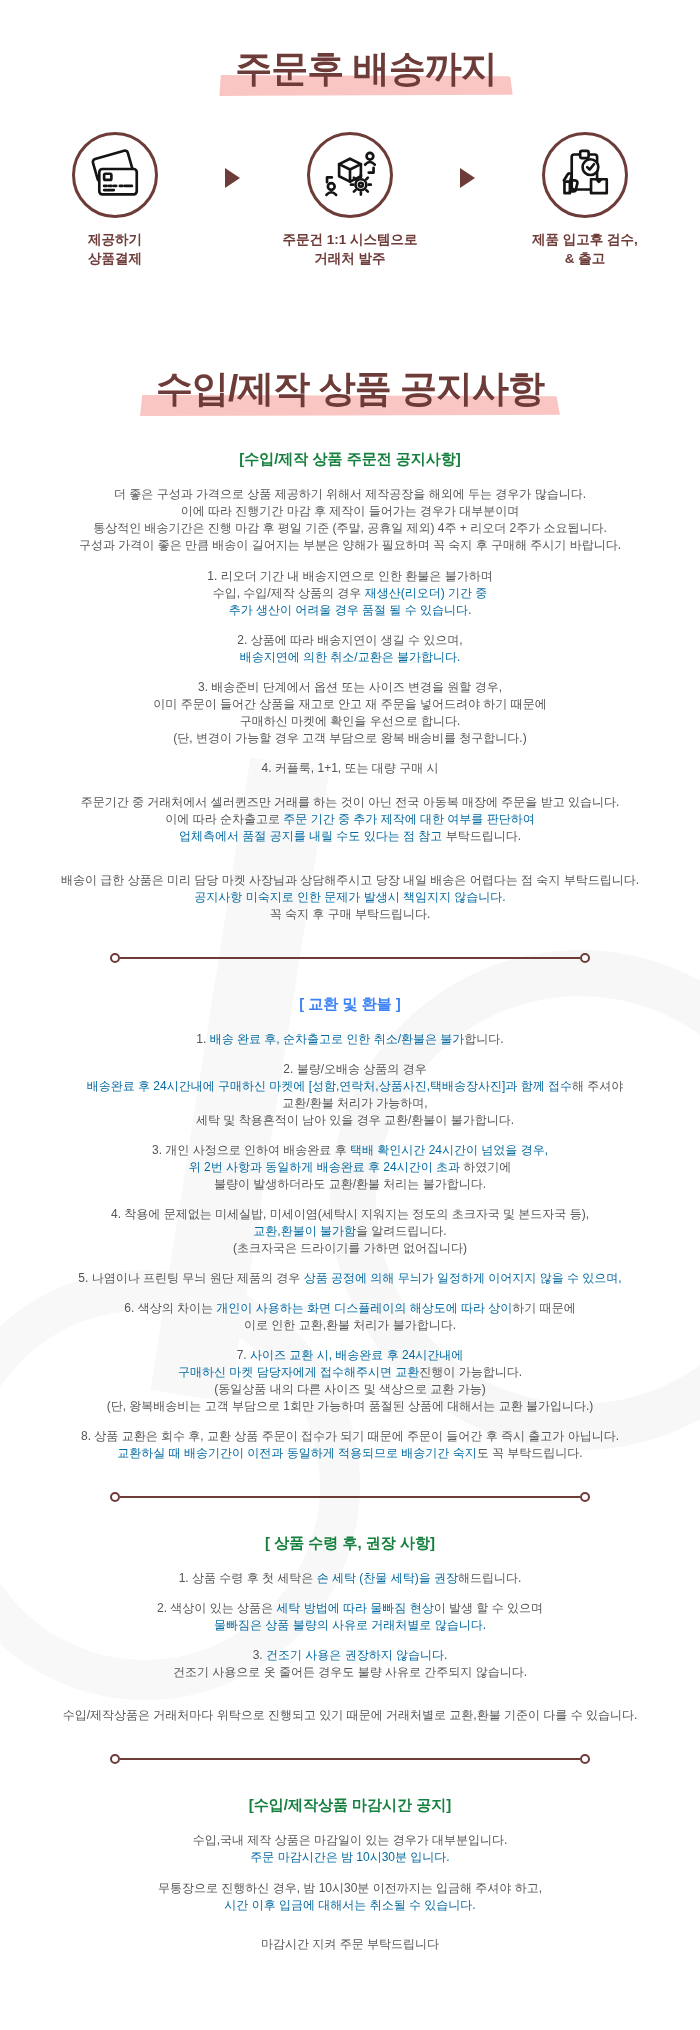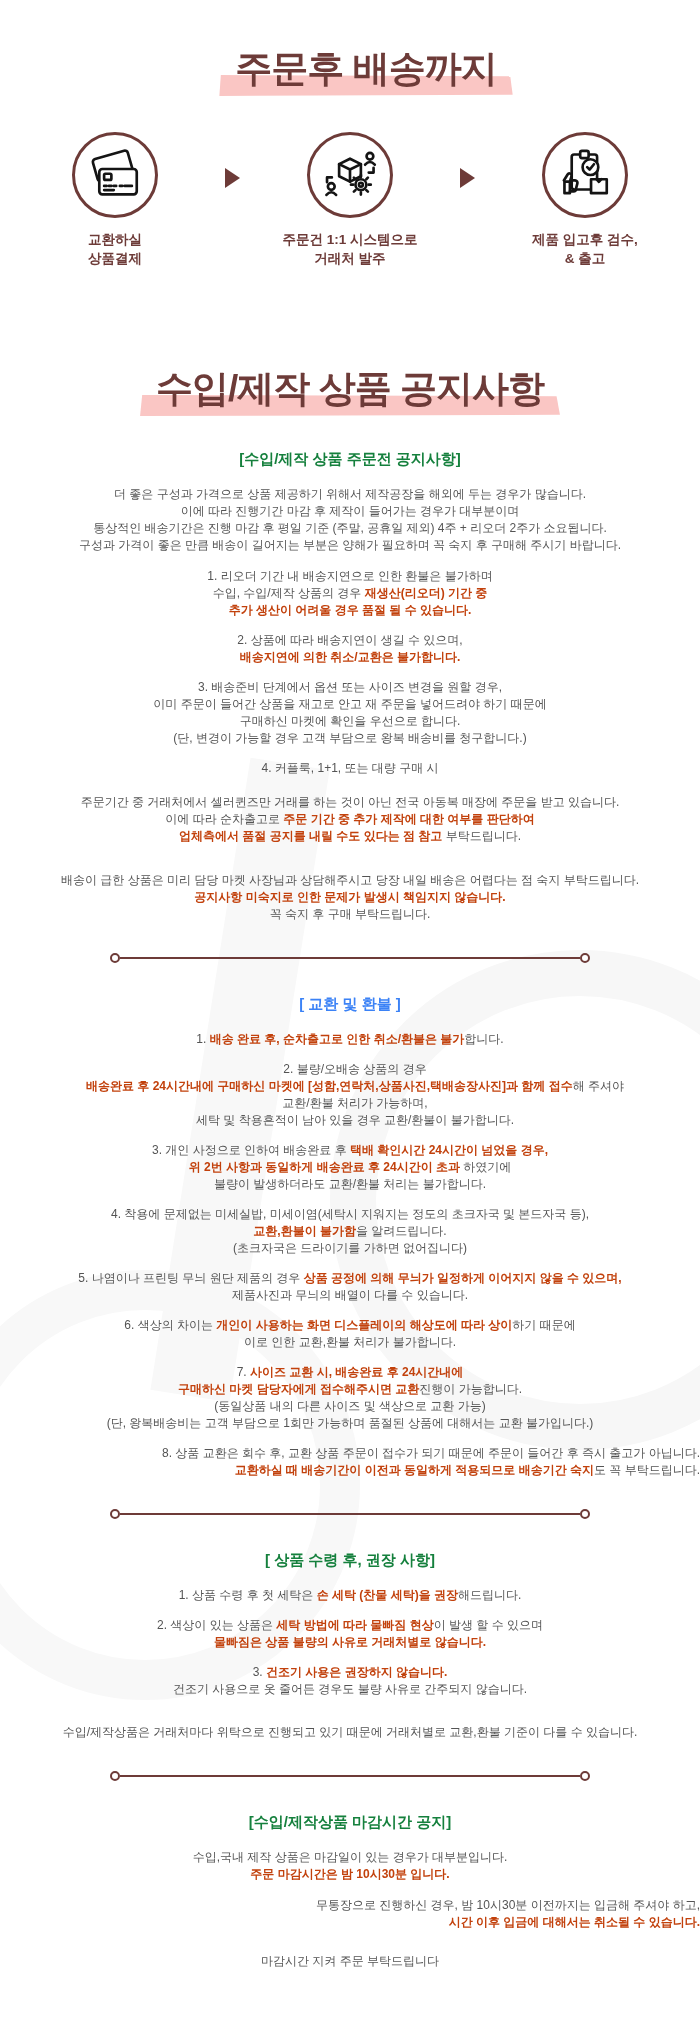--- a/index.html
+++ b/index.html
@@ -30,21 +30,21 @@
   .slabel { margin-top:12px; text-align:center; font-size:13.5px; font-weight:bold; color:#6d3b38; line-height:19px; }
   .arrow { margin-top:36px; width:0; height:0; border-top:10px solid transparent; border-bottom:10px solid transparent; border-left:15px solid #6d3b38; }
 
   
   .notice { margin-top:0; }
   .sec-header { text-align:center; font-size:15px; font-weight:bold; line-height:18px; }
   .sec-header.maroon { color:#15803d; }
   .sec-header.dark { color:#3b82f6; }
   .para { text-align:center; font-size:12px; line-height:17px; color:#545454; }
   .tline { white-space:nowrap; }
-  .em-red { color:#c2410c; font-weight:bold; }
+  .em-red { color:#0369a1; font-weight:normal; }
   .divider { display:flex; align-items:center; justify-content:center; width:480px; margin-left:auto; margin-right:auto; }
   .divider .dot { width:10px; height:10px; border:2.5px solid #6d3b38; border-radius:50%; background:#fff; flex:0 0 auto; }
   .divider .rule { flex:1 1 auto; height:2.5px; background:#6d3b38; }
 
   .ico { fill:none; stroke:#141414; stroke-width:2.2; stroke-linecap:round; stroke-linejoin:round; }
 </style>
 </head>
 <body>
 
 <div class="page">
@@ -66,21 +66,21 @@
             <g transform="rotate(-16 22 16)">
                 <rect x="7" y="7" width="30" height="19" rx="2.5"></rect>
               </g>
             <rect x="11" y="19" width="31" height="21" rx="2.5" fill="#ffffff"></rect>
             <rect x="15" y="23" width="6" height="5" rx="1"></rect>
             <path d="M15 33 h2 M19 33 h2 M23 33 h2 M28 33 h2 M32 33 h6"></path>
             <path d="M15 36.5 h8"></path>
           </svg>
         </div>
         <div class="slabel">
-          <div>교환하실</div>
+          <div>제공하기</div>
           <div>상품결제</div>
         </div>
       </div>
 
       <div class="arrow"></div>
 
       <div class="step">
         <div class="circle">
           <svg viewBox="0 0 48 48" class="ico">
             <path d="M15 15 L24 10.5 L33 15 L33 25 L24 29.5 L15 25 Z"></path>
@@ -184,33 +184,32 @@
           <div class="tline"><span class="em-red">위 2번 사항과 동일하게 배송완료 후 24시간이 초과</span><span class="txt"> 하였기에</span></div>
           <div class="tline"><span class="txt">불량이 발생하더라도 교환/환불 처리는 불가합니다.</span></div>
         </div>
         <div class="para" style="margin-top: 13px;">
           <div class="tline"><span class="txt">4. 착용에 문제없는 미세실밥, 미세이염(세탁시 지워지는 정도의 초크자국 및 본드자국 등),</span></div>
           <div class="tline"><span class="em-red">교환,환불이 불가함</span><span class="txt">을 알려드립니다.</span></div>
           <div class="tline"><span class="txt">(초크자국은 드라이기를 가하면 없어집니다)</span></div>
         </div>
         <div class="para" style="margin-top: 13px;">
           <div class="tline"><span class="txt">5. 나염이나 프린팅 무늬 원단 제품의 경우 </span><span class="em-red">상품 공정에 의해 무늬가 일정하게 이어지지 않을 수 있으며,</span></div>
-          <div class="tline"><span class="txt">제품사진과 무늬의 배열이 다를 수 있습니다.</span></div>
         </div>
         <div class="para" style="margin-top: 13px;">
           <div class="tline"><span class="txt">6. 색상의 차이는 </span><span class="em-red">개인이 사용하는 화면 디스플레이의 해상도에 따라 상이</span><span class="txt">하기 때문에</span></div>
           <div class="tline"><span class="txt">이로 인한 교환,환불 처리가 불가합니다.</span></div>
         </div>
         <div class="para" style="margin-top: 13px;">
           <div class="tline"><span class="txt">7. </span><span class="em-red">사이즈 교환 시, 배송완료 후 24시간내에</span></div>
           <div class="tline"><span class="em-red">구매하신 마켓 담당자에게 접수해주시면 교환</span><span class="txt">진행이 가능합니다.</span></div>
           <div class="tline"><span class="txt">(동일상품 내의 다른 사이즈 및 색상으로 교환 가능)</span></div>
           <div class="tline"><span class="txt">(단, 왕복배송비는 고객 부담으로 1회만 가능하며 품절된 상품에 대해서는 교환 불가입니다.)</span></div>
         </div>
-        <div class="para" style="margin-top: 13px; text-align: right;">
+        <div class="para" style="margin-top: 13px;">
           <div class="tline"><span class="txt">8. 상품 교환은 회수 후, 교환 상품 주문이 접수가 되기 때문에 주문이 들어간 후 즉시 출고가 아닙니다.</span></div>
           <div class="tline"><span class="em-red">교환하실 때 배송기간이 이전과 동일하게 적용되므로 배송기간 숙지</span><span class="txt">도 꼭 부탁드립니다.</span></div>
         </div>
         <div class="divider" style="margin-top: 30px;">
           <span class="dot"></span>
           <span class="rule"></span>
           <span class="dot"></span>
         </div>
         <div class="sec-header maroon" style="margin-top: 32px;">[ 상품 수령 후, 권장 사항]</div>
         <div class="para" style="margin-top: 18px;">
@@ -230,21 +229,21 @@
         <div class="divider" style="margin-top: 30px;">
           <span class="dot"></span>
           <span class="rule"></span>
           <span class="dot"></span>
         </div>
         <div class="sec-header maroon" style="margin-top: 32px;">[수입/제작상품 마감시간 공지]</div>
         <div class="para" style="margin-top: 18px;">
           <div class="tline"><span class="txt">수입,국내 제작 상품은 마감일이 있는 경우가 대부분입니다.</span></div>
           <div class="tline"><span class="em-red">주문 마감시간은 밤 10시30분 입니다.</span></div>
         </div>
-        <div class="para" style="margin-top: 14px; text-align: right;">
+        <div class="para" style="margin-top: 14px;">
           <div class="tline"><span class="txt">무통장으로 진행하신 경우, 밤 10시30분 이전까지는 입금해 주셔야 하고,</span></div>
           <div class="tline"><span class="em-red">시간 이후 입금에 대해서는 취소될 수 있습니다.</span></div>
         </div>
         <div class="para" style="margin-top: 22px;">
           <div class="tline"><span class="txt">마감시간 지켜 주문 부탁드립니다</span></div>
         </div>
       </div>
 
   </div>
 </div>

